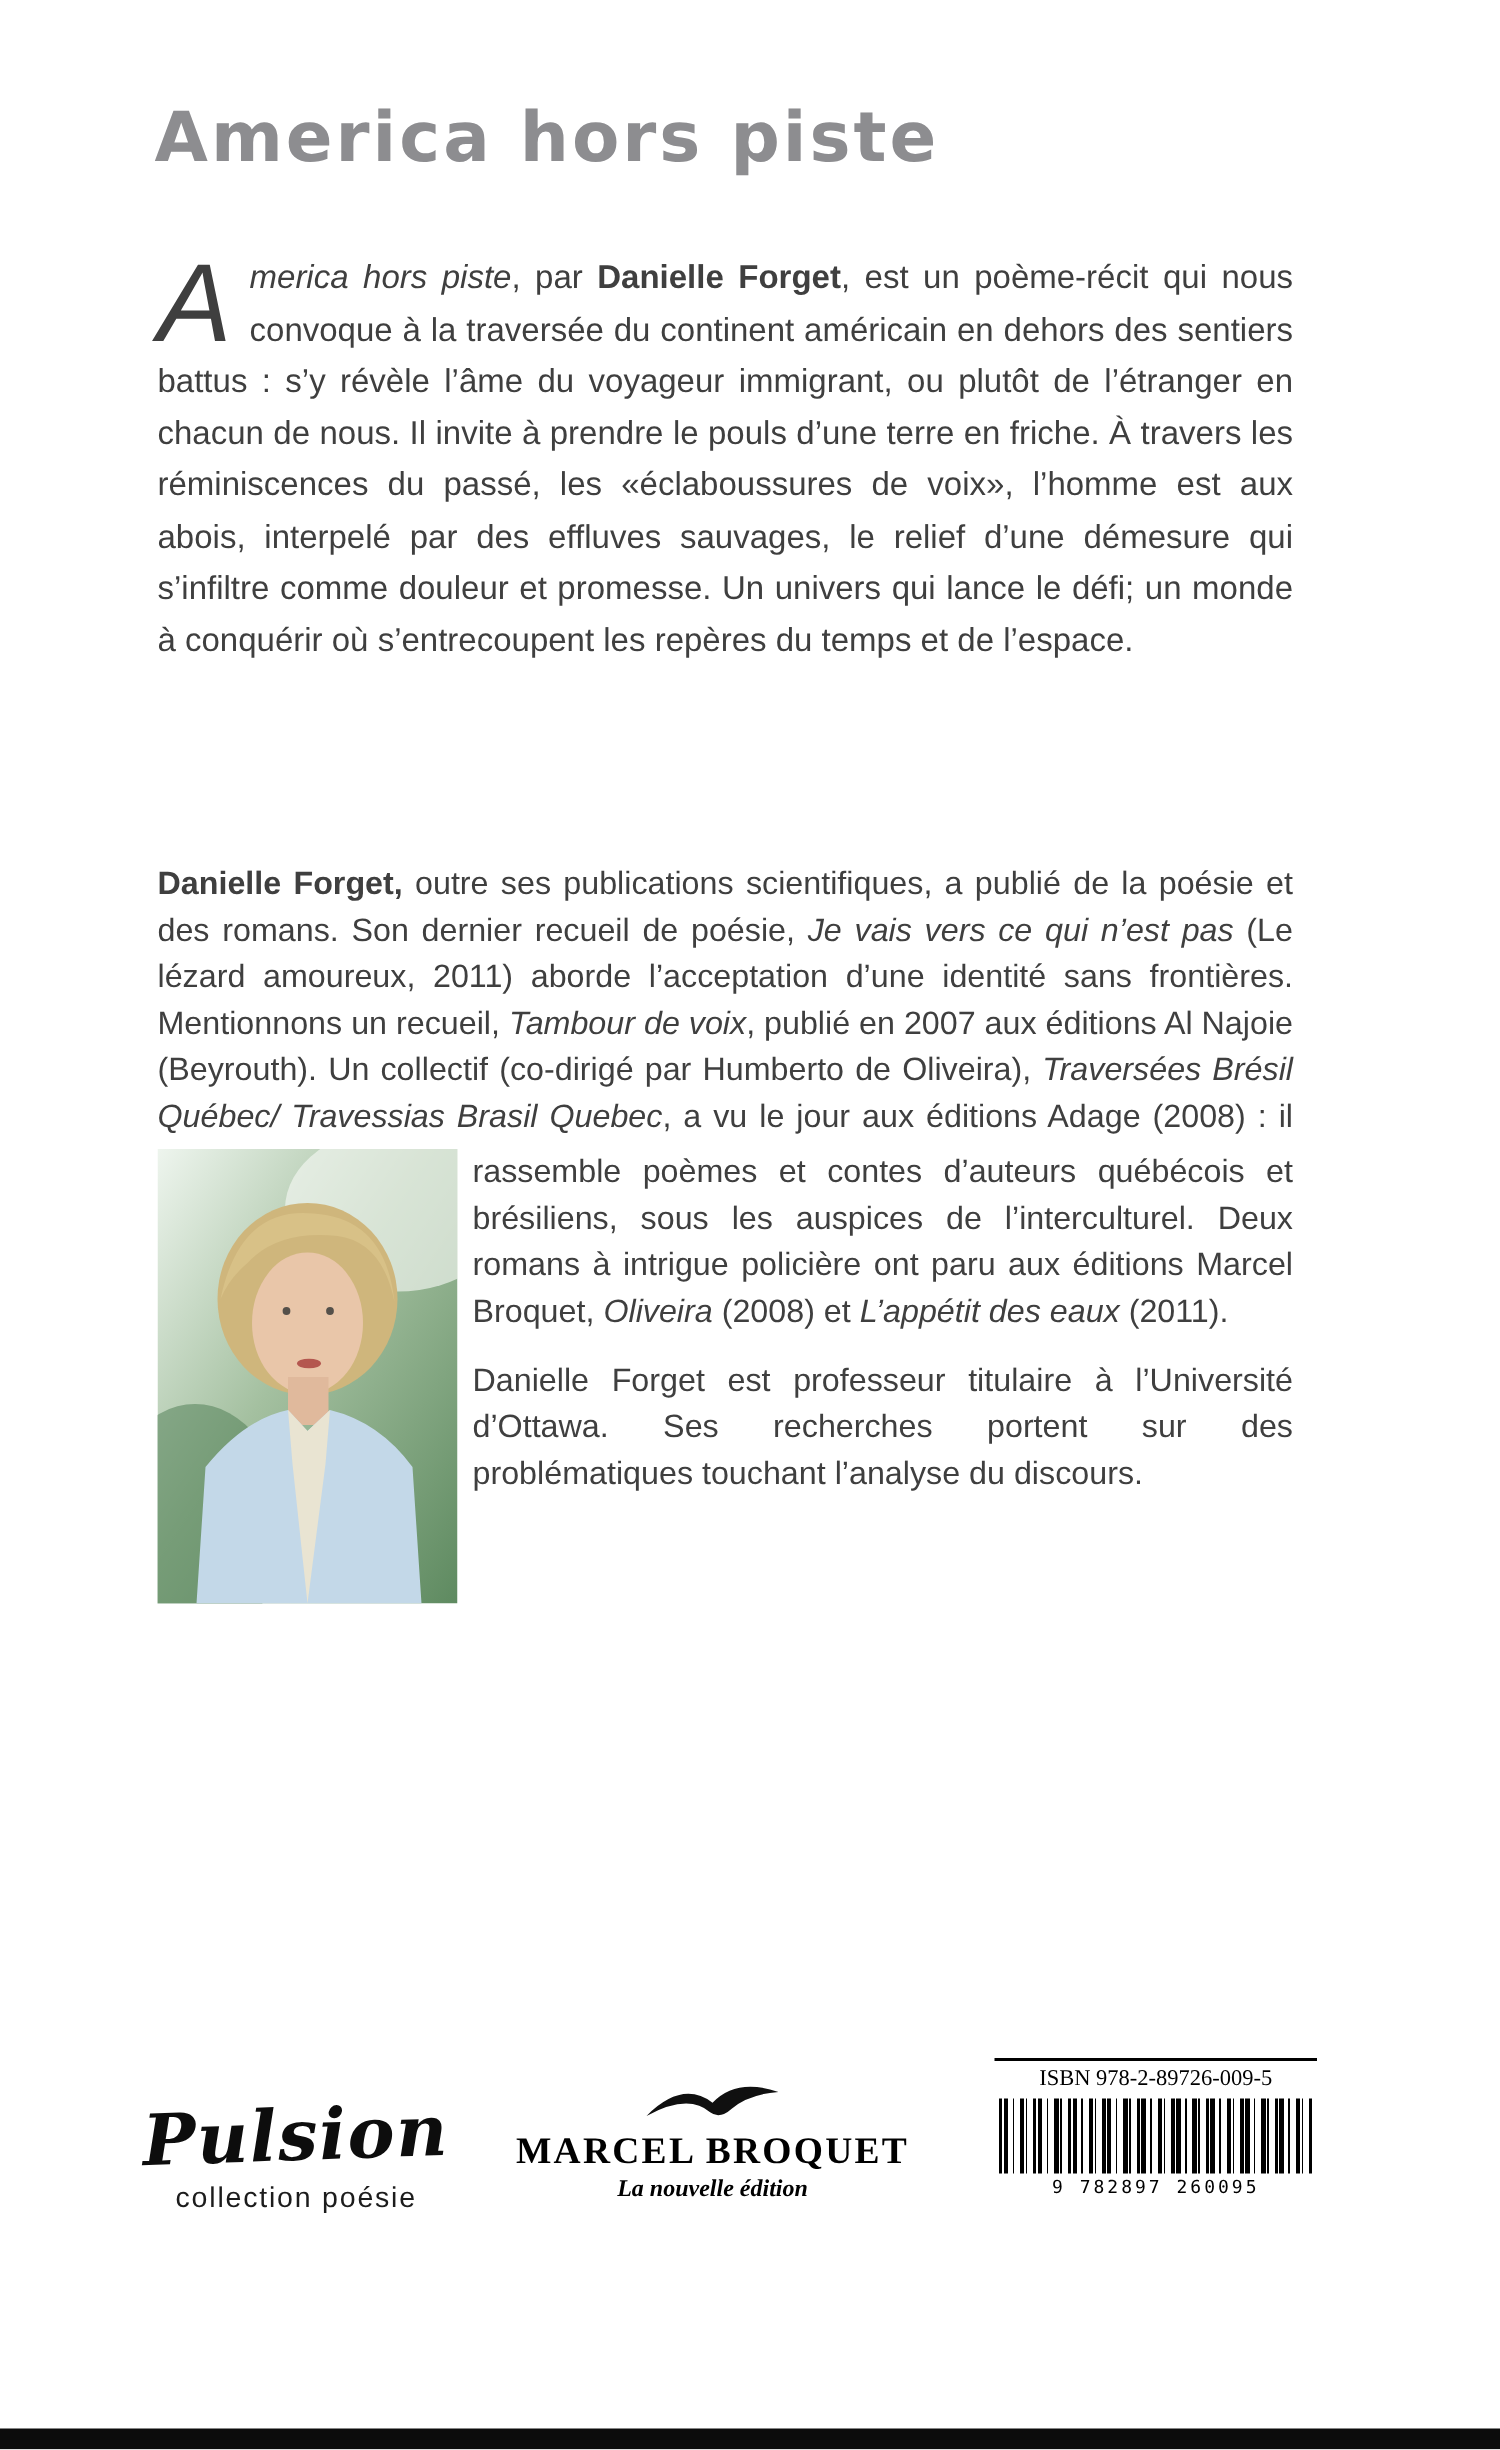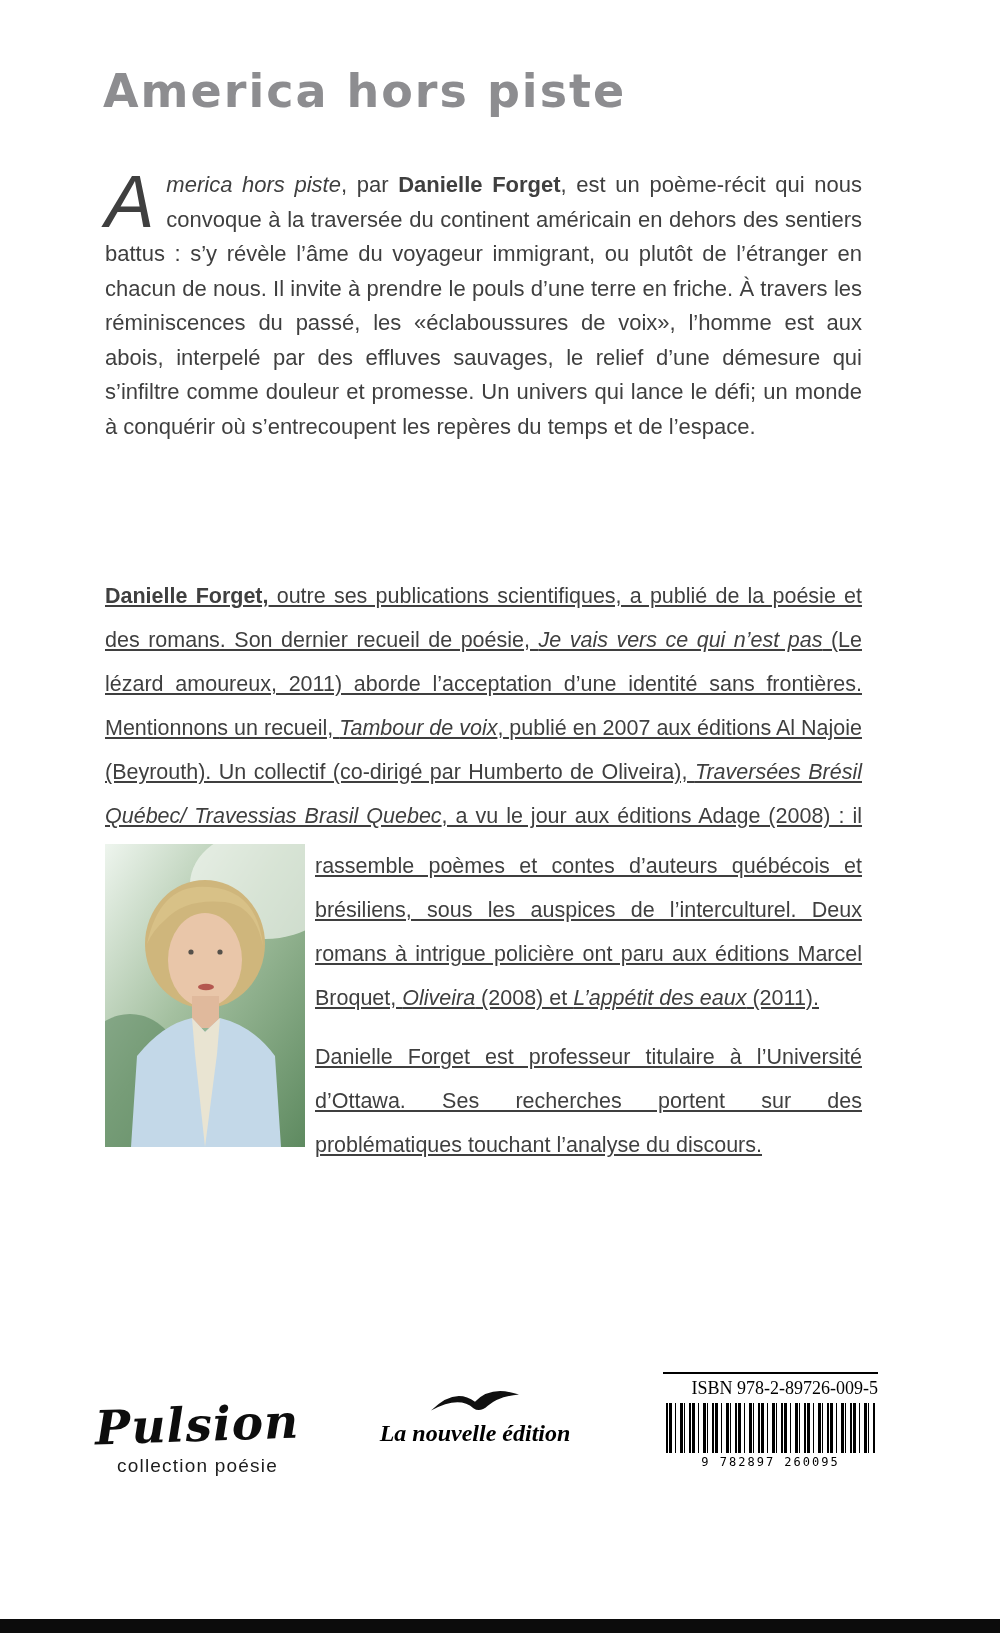--- a/index.html
+++ b/index.html
@@ -23,21 +23,21 @@
   .dropcap {
     float:left; font-style:italic; font-size:74px; line-height:56px;
     padding:6px 12px 0 0; color:#3f3f3f;
   }
   .it { font-style:italic; }
   .bd { font-weight:bold; }
 
   
   .bio {
     position:absolute; left:105px; top:574px; width:757px;
-    font-size:21.5px; line-height:44px;text-decoration:underline;
+    font-size:21.5px; line-height:31px;
   }
   .bio-top { margin:0 0 6px 0; text-align:justify; text-align-last:justify; }
   .bio-row { display:flex; gap:10px; }
   .photo { width:200px; height:303px; flex:0 0 auto; }
   .photo svg { display:block; width:200px; height:303px; }
   .bio-right { flex:1; min-width:0; }
   .bio-right p { margin:0; text-align:justify; }
   .bio-right p.p1 { margin-bottom:15px; }
 
   
@@ -51,28 +51,28 @@
   }
   .pulsion-sub { font-size:19px; letter-spacing:1.2px; color:#1c1c1c; margin-top:1px; }
 
   
   .publisher {
     position:absolute; left:330px; top:1384px; width:290px; text-align:center; color:#000;
     font-family:"Liberation Serif", serif;
   }
   .bird svg { display:block; margin:0 auto; }
   .pub-name { font-size:25px; letter-spacing:1.5px; font-weight:600; margin-top:3px; white-space:nowrap; }
-  .pub-tag { font-size:24px; font-style:italic; font-weight:600; margin-top:2px; }
+  .pub-tag { font-size:16px; font-style:italic; font-weight:600; margin-top:2px; }
 
   
   .isbn {
     position:absolute; left:663px; top:1372px; width:215px; text-align:center; color:#000;
     font-family:"Liberation Serif", serif; border-top:2px solid #000; padding-top:4px;
   }
-  .isbn-label { font-size:18px; white-space:nowrap;text-align:right; }
+  .isbn-label { font-size:15px; white-space:nowrap; }
   .barcode {
     height:50px; margin:4px 3px 2px 3px;
     background: repeating-linear-gradient(90deg,
       #000 0 2px, #fff 2px 3px, #000 3px 6px, #fff 6px 9px,
       #000 9px 10px, #fff 10px 14px, #000 14px 17px, #fff 17px 18px,
       #000 18px 19px, #fff 19px 23px);
   }
   .isbn-digits {
     font-family:"DejaVu Sans Mono", monospace; font-size:12px; letter-spacing:2px; white-space:nowrap;
   }
@@ -126,20 +126,21 @@
     <div class="pulsion-script">Pulsion</div>
     <div class="pulsion-sub">collection poésie</div>
   </div>
 
   <div class="publisher">
     <div class="bird">
       <svg width="96" height="34" viewBox="0 0 120 40" aria-hidden="true">
         <path d="M5 32 Q 35 2 60 21 Q 80 0 115 12 Q 90 14 76 26 Q 66 35 58 29 Q 40 13 5 32 Z" fill="#101010"></path>
       </svg>
     </div>
+    <div class="pub-name">MARCEL BROQUET</div>
     <div class="pub-tag">La nouvelle édition</div>
   </div>
 
   <div class="isbn">
     <div class="isbn-label">ISBN 978-2-89726-009-5</div>
     <div class="barcode"></div>
     <div class="isbn-digits">9 782897 260095</div>
   </div>
 
   <div class="bottom-strip"></div>

